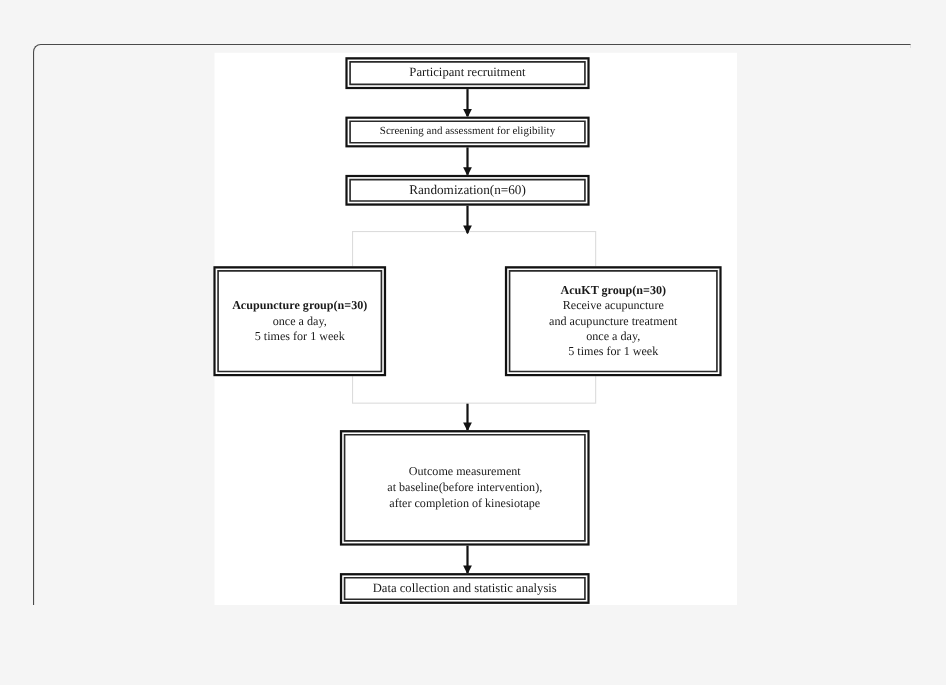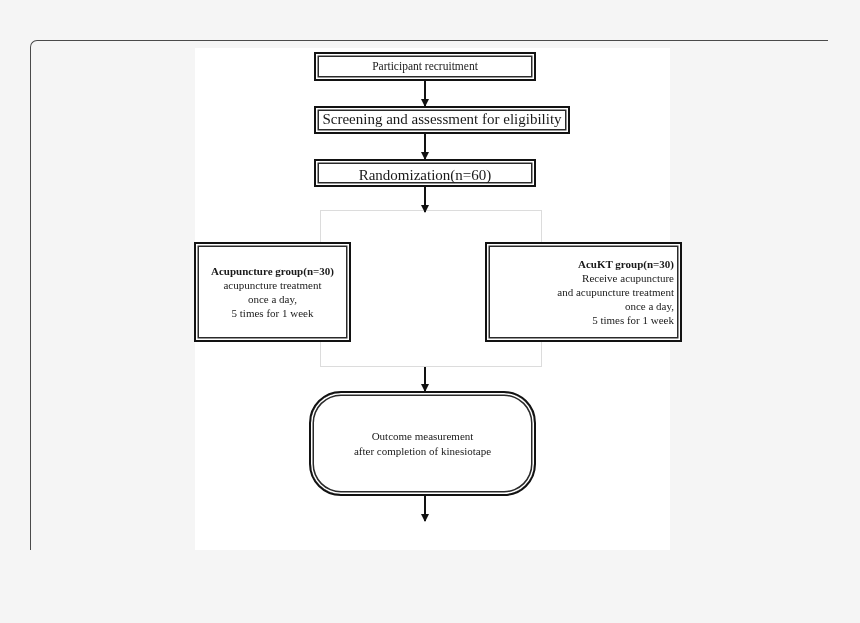--- a/index.html
+++ b/index.html
@@ -62,25 +62,25 @@
   .line {
     display: block;
     font-family: Liberation Serif, serif;
   }
   .line.bold {
     font-weight: bold;
   }
 
   
   #box-recruitment    { left: 119px; top:   4px; width: 222px; height: 29px; font-size: 11.5px; }
-  #box-screening      { left: 119px; top:  58px; width: 256px; height: 28px; font-size: 15px; }
-  #box-randomization  { left: 119px; top: 111px; width: 222px; height: 28px; font-size: 15px; align-items: flex-end; }
+  #box-screening      { left: 119px; top:  58px; width: 222px; height: 28px; font-size: 10px; }
+  #box-randomization  { left: 119px; top: 111px; width: 222px; height: 28px; font-size: 12px; }
   #box-acupuncture    { left:  -1px; top: 194px; width: 157px; height: 100px; font-size: 11px; }
-  #box-acukt          { left: 290px; top: 194px; width: 197px; height: 100px; font-size: 11px; text-align: right; }
-  #box-outcome        { left: 114px; top: 343px; width: 227px; height: 105px; font-size: 11px; border-radius: 32px; }
+  #box-acukt          { left: 264px; top: 194px; width: 197px; height: 100px; font-size: 11px; }
+  #box-outcome        { left: 114px; top: 343px; width: 227px; height: 105px; font-size: 11px; }
   #box-data           { left: 114px; top: 473px; width: 227px; height: 28px; font-size: 11.5px; }
 
   
   #split-connector {
     position: absolute;
     left: 125px;
     top: 162px;
     width: 222px;
     height: 157px;
     border: 1.5px solid #dcdcdc;
@@ -141,41 +141,46 @@
     <span class="box-text">
       <span class="line">Randomization(n=60)</span>
     </span>
   </div>
 
   <div class="arrow" id="arrow-3"></div>
 
   <div class="flow-box" id="box-acupuncture">
     <span class="box-text">
       <span class="line bold">Acupuncture group(n=30)</span>
-      <span class="line">acupuncture treatment</span>
       <span class="line">once a day,</span>
       <span class="line">5 times for 1 week</span>
     </span>
   </div>
 
   <div class="flow-box" id="box-acukt">
     <span class="box-text">
       <span class="line bold">AcuKT group(n=30)</span>
       <span class="line">Receive  acupuncture</span>
       <span class="line">and acupuncture treatment</span>
       <span class="line">once a day,</span>
       <span class="line">5 times for 1 week</span>
     </span>
   </div>
 
   <div class="arrow" id="arrow-4"></div>
 
   <div class="flow-box" id="box-outcome">
     <span class="box-text">
       <span class="line">Outcome measurement</span>
+      <span class="line">at baseline(before intervention),</span>
       <span class="line">after completion of kinesiotape</span>
     </span>
   </div>
 
   <div class="arrow" id="arrow-5"></div>
 
+  <div class="flow-box" id="box-data">
+    <span class="box-text">
+      <span class="line">Data collection and statistic analysis</span>
+    </span>
+  </div>
 
 </div>
 
 </body></html>

